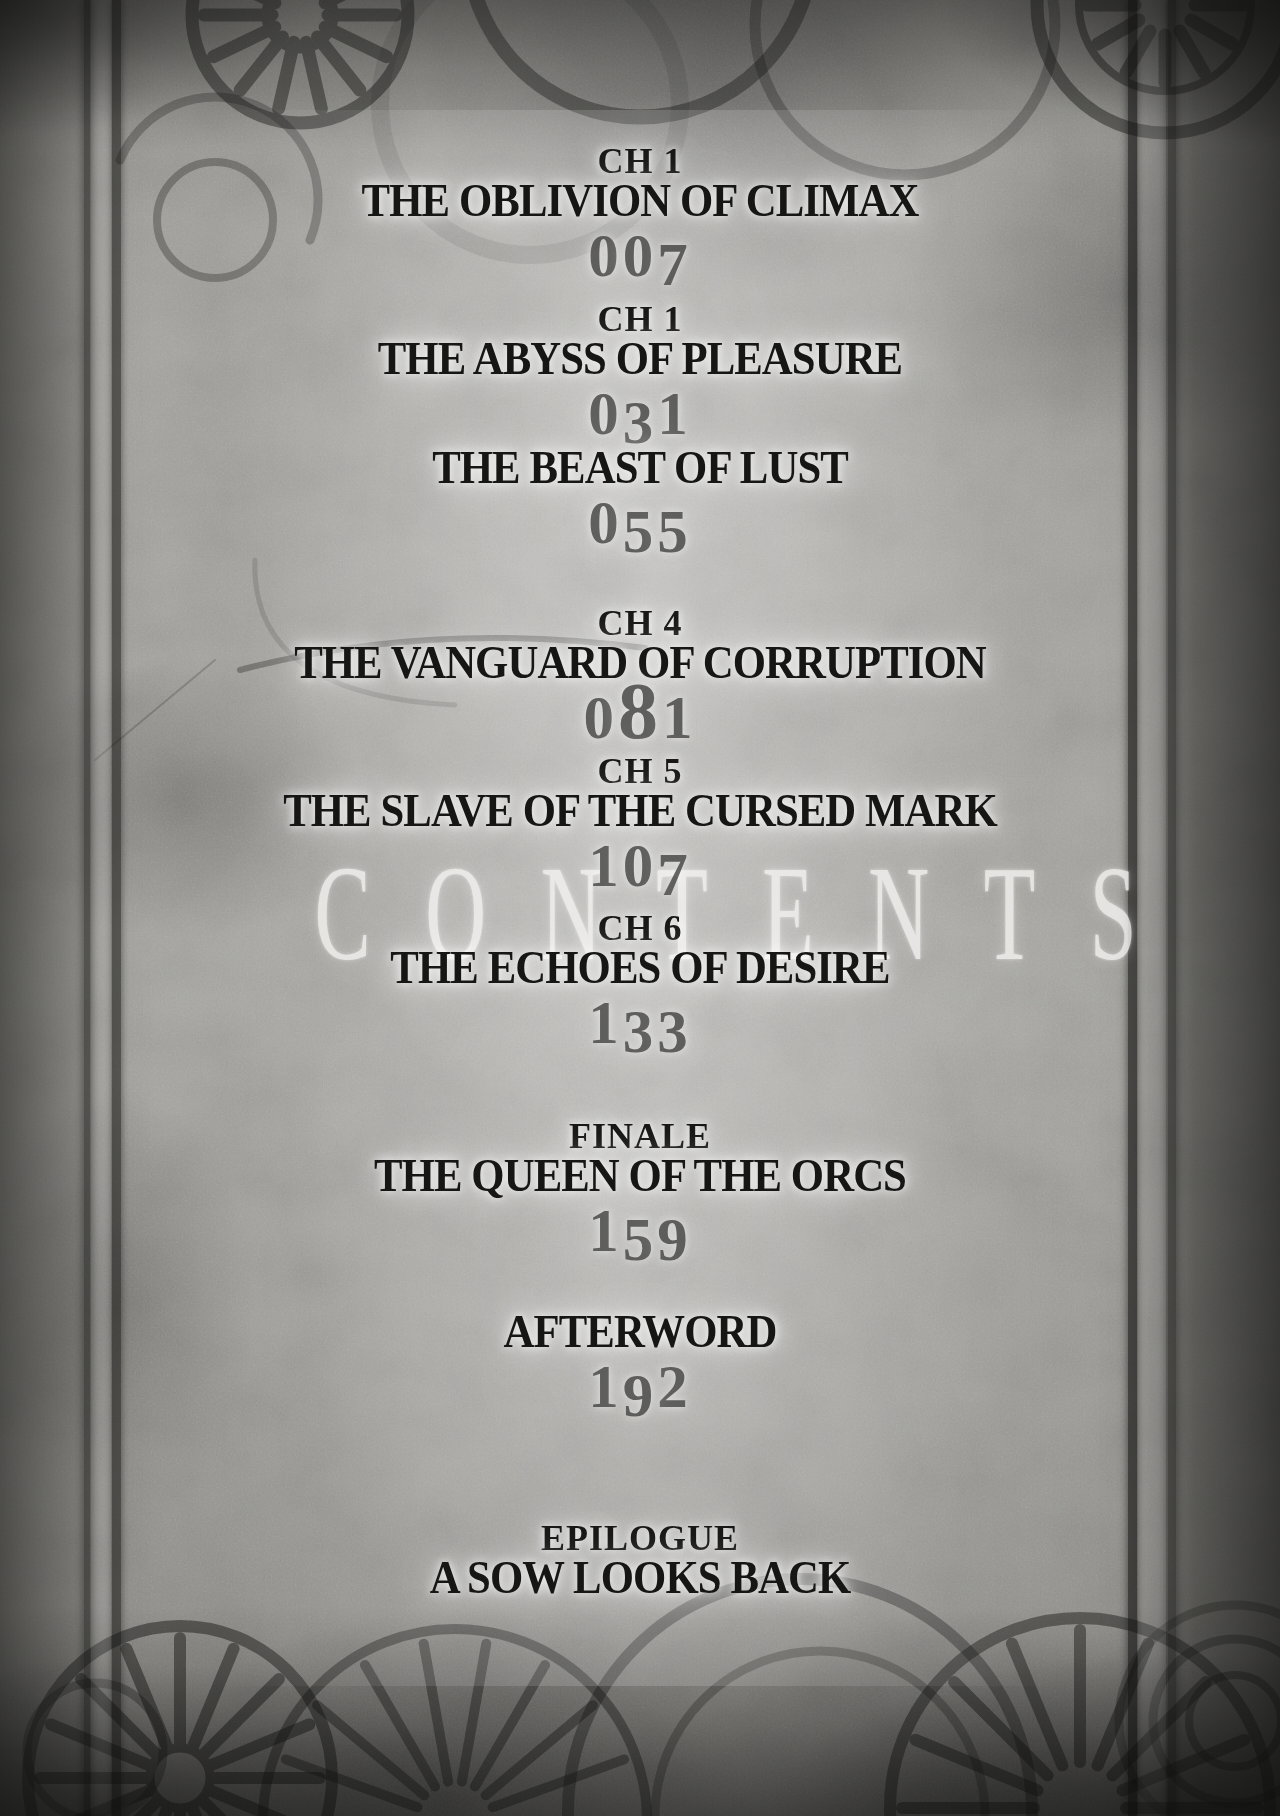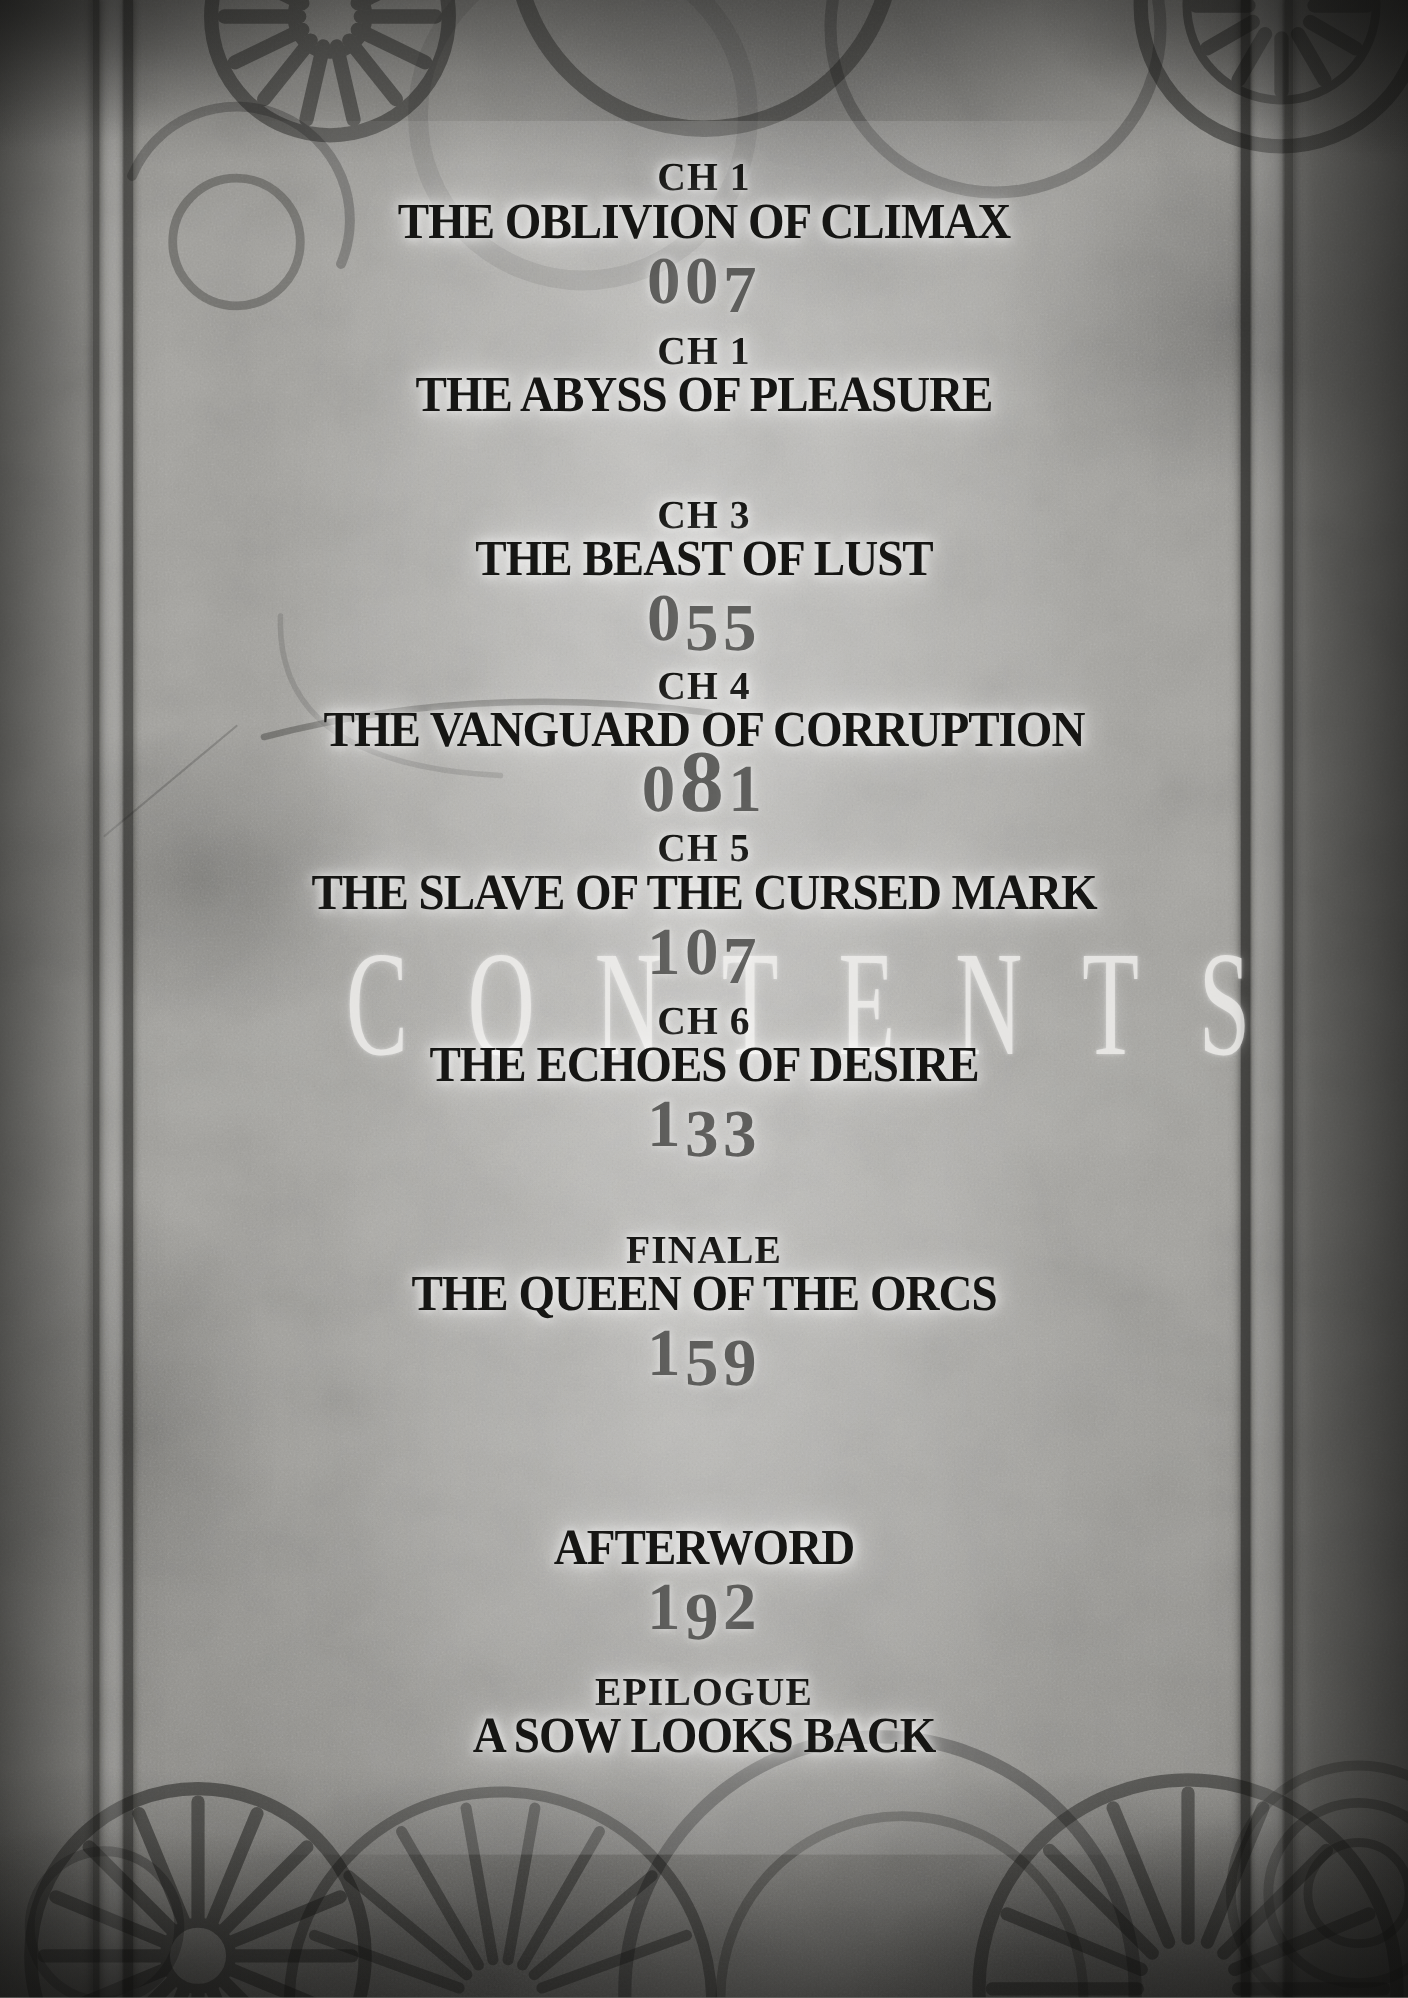--- a/index.html
+++ b/index.html
@@ -268,23 +268,23 @@
 
   <div id="toc">
       <div class="toc-block" style="top: 141px;">
         <div class="toc-kicker">CH 1</div>
         <div class="toc-title">THE OBLIVION OF CLIMAX</div>
         <div class="pagenum"><span class="d d-sm">0</span><span class="d d-sm">0</span><span class="d d-desc">7</span></div>
       </div>
       <div class="toc-block" style="top: 299px;">
         <div class="toc-kicker">CH 1</div>
         <div class="toc-title">THE ABYSS OF PLEASURE</div>
+        <div class="pagenum"><span class="d d-sm">0</span><span class="d d-desc">3</span><span class="d d-sm">1</span></div>
       </div>
       <div class="toc-block" style="top: 448px;">
-        <div class="toc-kicker">CH 3</div>
         <div class="toc-title">THE BEAST OF LUST</div>
         <div class="pagenum"><span class="d d-sm">0</span><span class="d d-desc">5</span><span class="d d-desc">5</span></div>
       </div>
       <div class="toc-block" style="top: 603px;">
         <div class="toc-kicker">CH 4</div>
         <div class="toc-title">THE VANGUARD OF CORRUPTION</div>
         <div class="pagenum"><span class="d d-sm">0</span><span class="d d-tall">8</span><span class="d d-sm">1</span></div>
       </div>
       <div class="toc-block" style="top: 751px;">
         <div class="toc-kicker">CH 5</div>
@@ -294,21 +294,21 @@
       <div class="toc-block" style="top: 908px;">
         <div class="toc-kicker">CH 6</div>
         <div class="toc-title">THE ECHOES OF DESIRE</div>
         <div class="pagenum"><span class="d d-sm">1</span><span class="d d-desc">3</span><span class="d d-desc">3</span></div>
       </div>
       <div class="toc-block" style="top: 1116px;">
         <div class="toc-kicker">FINALE</div>
         <div class="toc-title">THE QUEEN OF THE ORCS</div>
         <div class="pagenum"><span class="d d-sm">1</span><span class="d d-desc">5</span><span class="d d-desc">9</span></div>
       </div>
-      <div class="toc-block" style="top: 1387px;">
+      <div class="toc-block" style="top: 1312px;">
         <div class="toc-title">AFTERWORD</div>
         <div class="pagenum"><span class="d d-sm">1</span><span class="d d-desc">9</span><span class="d d-sm">2</span></div>
       </div>
       <div class="toc-block" style="top: 1518px;">
         <div class="toc-kicker">EPILOGUE</div>
         <div class="toc-title">A SOW LOOKS BACK</div>
       </div>
     </div>
 
 </div>

